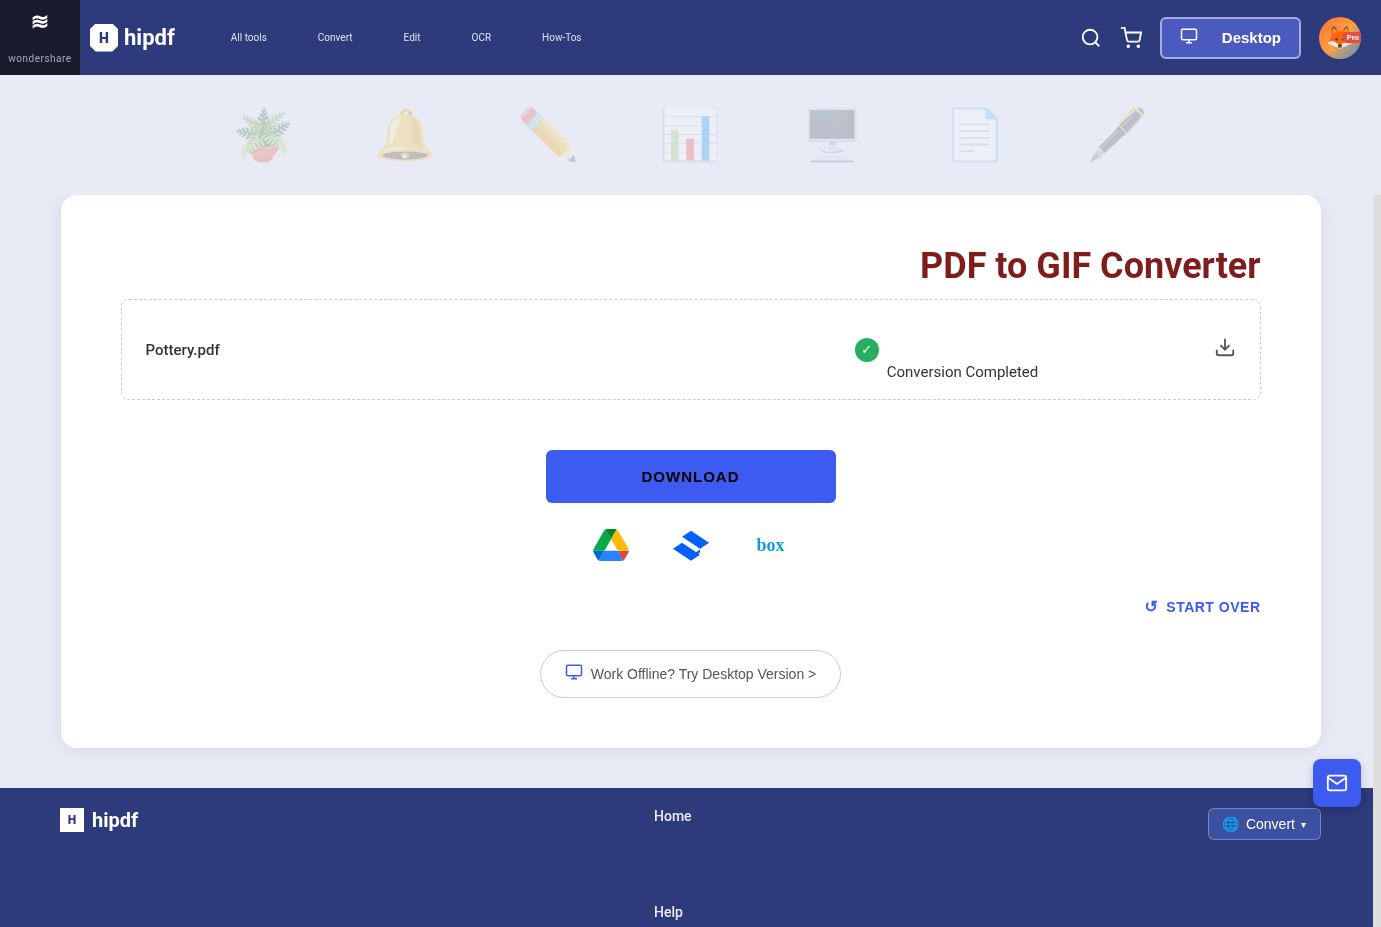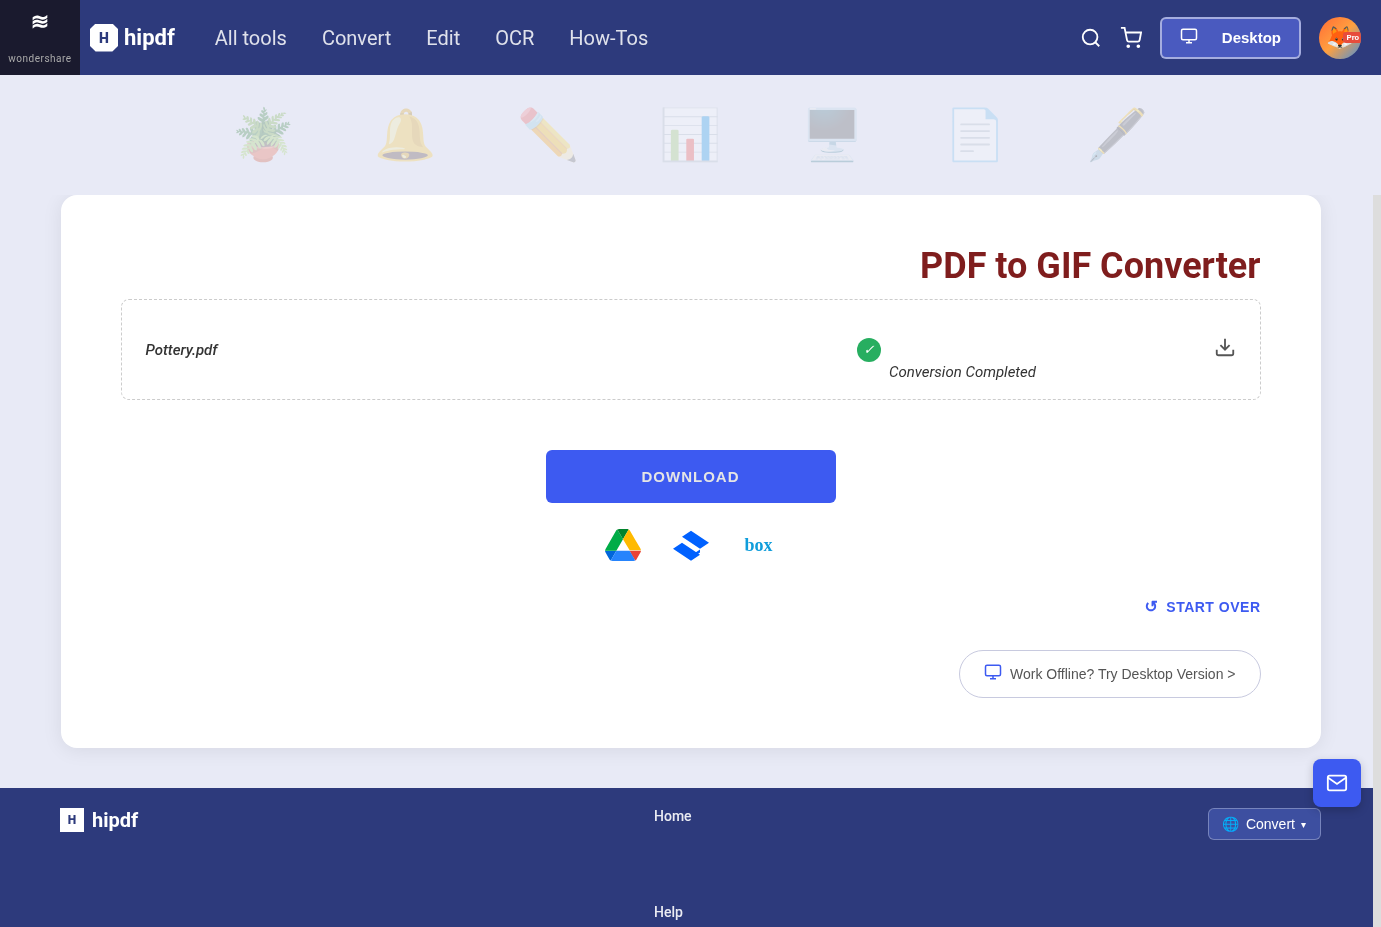--- a/index.html
+++ b/index.html
@@ -63,22 +63,23 @@
     }
     .nav-links {
       display: flex;
       align-items: center;
       gap: 35px;
       flex: 1;
     }
     .nav-link {
       color: rgba(255,255,255,0.85);
       text-decoration: none;
-      font-size: 20px;
-      cursor: pointer;
+      font-size: 10px;
+      cursor: pointer;
+      margin-left: 16px;
     }
     .nav-actions {
       display: flex;
       align-items: center;
       gap: 18px;
     }
     .nav-icon-btn {
       background: none;
       border: none;
       color: white;
@@ -183,21 +184,21 @@
       border: 1.5px dashed #ccc;
       border-radius: 8px;
       margin-bottom: 30px;
     }
     .file-row {
       display: flex;
       align-items: center;
       padding: 18px 24px;
       border-bottom: 1px solid #eee;
     }
-    .file-row:last-child { border-bottom: none; font-style: italic; }
+    .file-row:last-child { border-bottom: none; }
     .file-name {
       font-size: 15px;
       color: #333;
       font-weight: 500;
       flex: 1;
     }
     .conversion-status {
       display: flex;
       align-items: center;
       gap: 8px;
@@ -231,33 +232,33 @@
     
     .download-section {
       display: flex;
       flex-direction: column;
       align-items: center;
       gap: 20px;
       padding: 20px 0;
     }
     .download-btn {
       background: #3d5af1;
-      color: #e5e5e5;
+      color: #000000;
       border: none;
       padding: 18px 96px;
       border-radius: 6px;
       font-size: 15px;
       font-weight: 700;
       letter-spacing: 1px;
       cursor: pointer;
     }
     .cloud-icons {
       display: flex;
       align-items: center;
-      gap: 24px;
+      gap: 36px;
     }
     .cloud-icon-btn {
       background: none;
       border: none;
       cursor: pointer;
       width: 44px;
       height: 44px;
       display: flex;
       align-items: center;
       justify-content: center;
@@ -293,21 +294,21 @@
       font-weight: 600;
       letter-spacing: 0.5px;
     }
     .start-over-icon {
       font-size: 16px;
     }
 
     
     .desktop-banner {
       display: flex;
-      justify-content: flex-end;
+      justify-content: center;
       margin-top: 24px;
     }
     .desktop-banner-btn {
       background: white;
       border: 1.5px solid #c8cadf;
       border-radius: 30px;
       padding: 12px 24px;
       font-size: 14px;
       color: #555;
       cursor: pointer;

